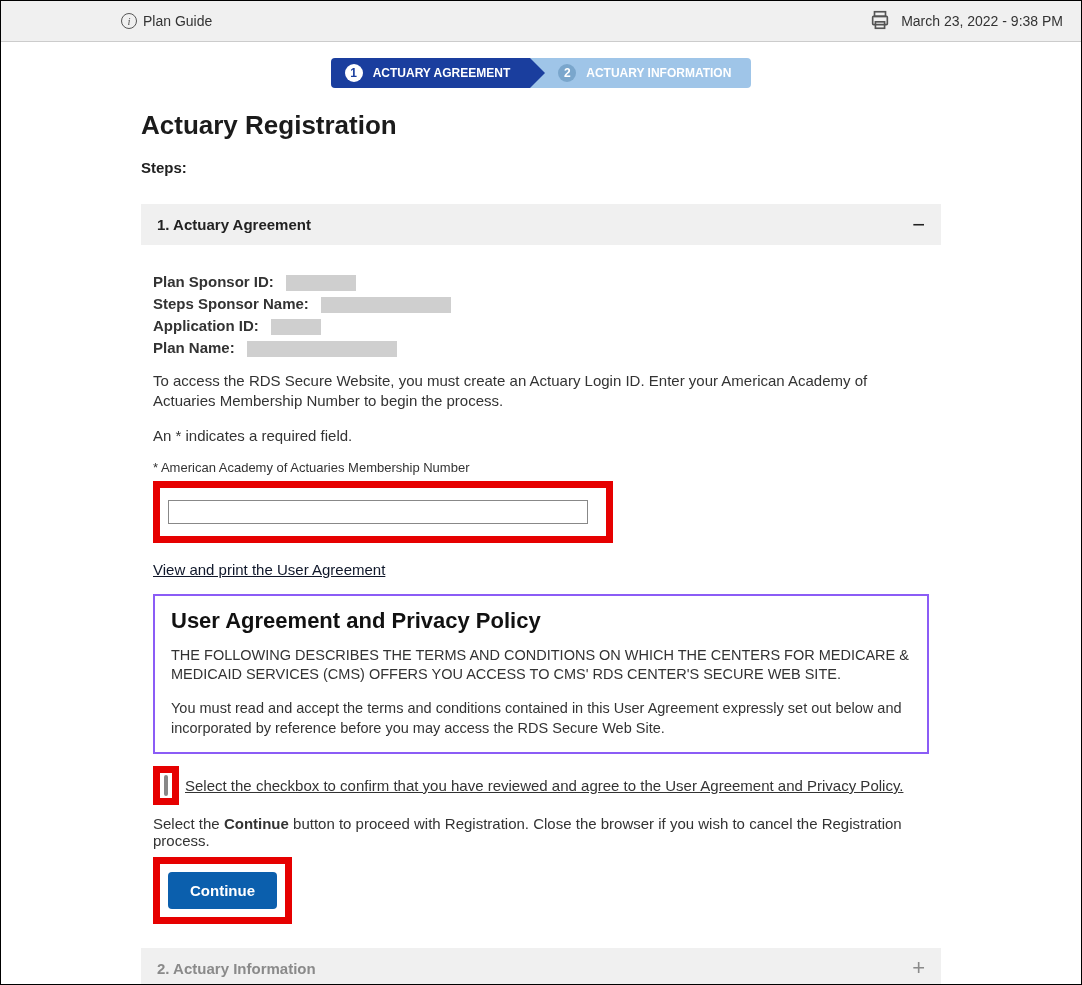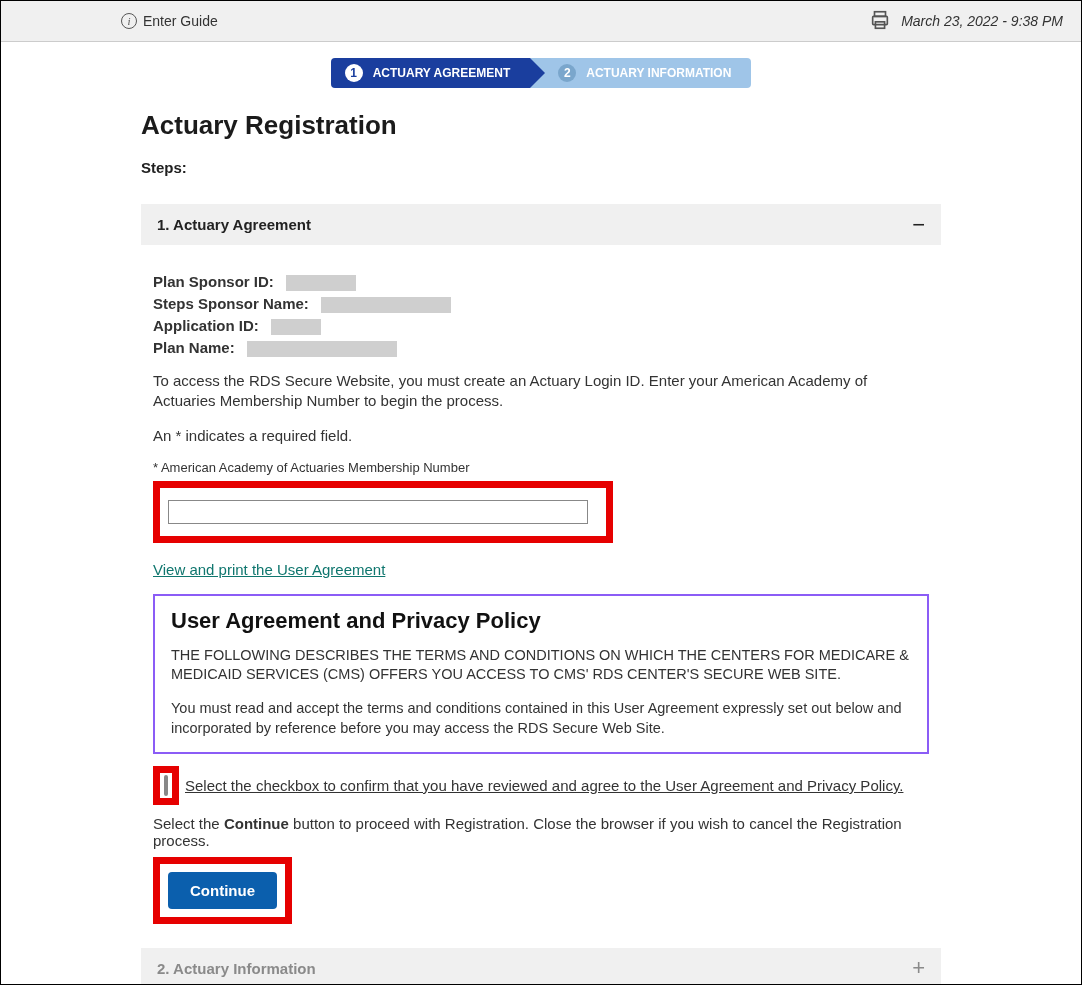--- a/index.html
+++ b/index.html
@@ -20,21 +20,21 @@
     border-bottom: 1px solid #ccc;
     height: 41px;
     display: flex;
     align-items: center;
     justify-content: space-between;
     padding: 0 18px 0 120px;
     font-size: 14px;
     color: #333;
   }
   .topbar-left { display: flex; align-items: center; gap: 6px; }
-  .topbar-right { display: flex; align-items: center; gap: 10px; font-style: italic; }
+  .topbar-right { display: flex; align-items: center; gap: 10px; }
   .info-icon {
     width: 16px; height: 16px; border: 1.5px solid #555; border-radius: 50%;
     display: inline-flex; align-items: center; justify-content: center;
     font-size: 11px; font-family: Georgia, serif; font-style: italic; color: #555;
   }
   .print-icon svg { width: 22px; height: 22px; stroke: #555; fill: none; stroke-width: 1.8; }
   .content {
     width: 800px;
     margin: 0 auto;
     padding-top: 16px;
@@ -121,21 +121,21 @@
     width: 460px;
   }
   .text-input {
     width: 420px;
     height: 24px;
     border: 1px solid #888;
     font-size: 14px;
     padding: 2px 4px;
   }
   .link {
-    color: #0f766e;
+    color: #0f172a;
     text-decoration: underline;
     display: inline-block;
     margin-top: 18px;
     font-size: 15px;
   }
   .agreement-box {
     border: 2px solid #8b5cf6;
     margin-top: 16px;
     height: 160px;
     overflow-y: scroll;
@@ -182,21 +182,21 @@
     cursor: pointer;
   }
 </style>
 </head>
 <body>
 <div class="frame">
 
   <div class="topbar">
     <div class="topbar-left">
       <span class="info-icon">i</span>
-      <span>Enter Guide</span>
+      <span>Plan Guide</span>
     </div>
     <div class="topbar-right">
       <span class="print-icon">
         <svg viewBox="0 0 24 24">
             <rect x="6" y="3" width="12" height="5"></rect>
             <rect x="4" y="8" width="16" height="9" rx="1"></rect>
             <rect x="7" y="14" width="10" height="7"></rect>
           </svg>
       </span>
       <span>March 23, 2022 - 9:38 PM</span>

